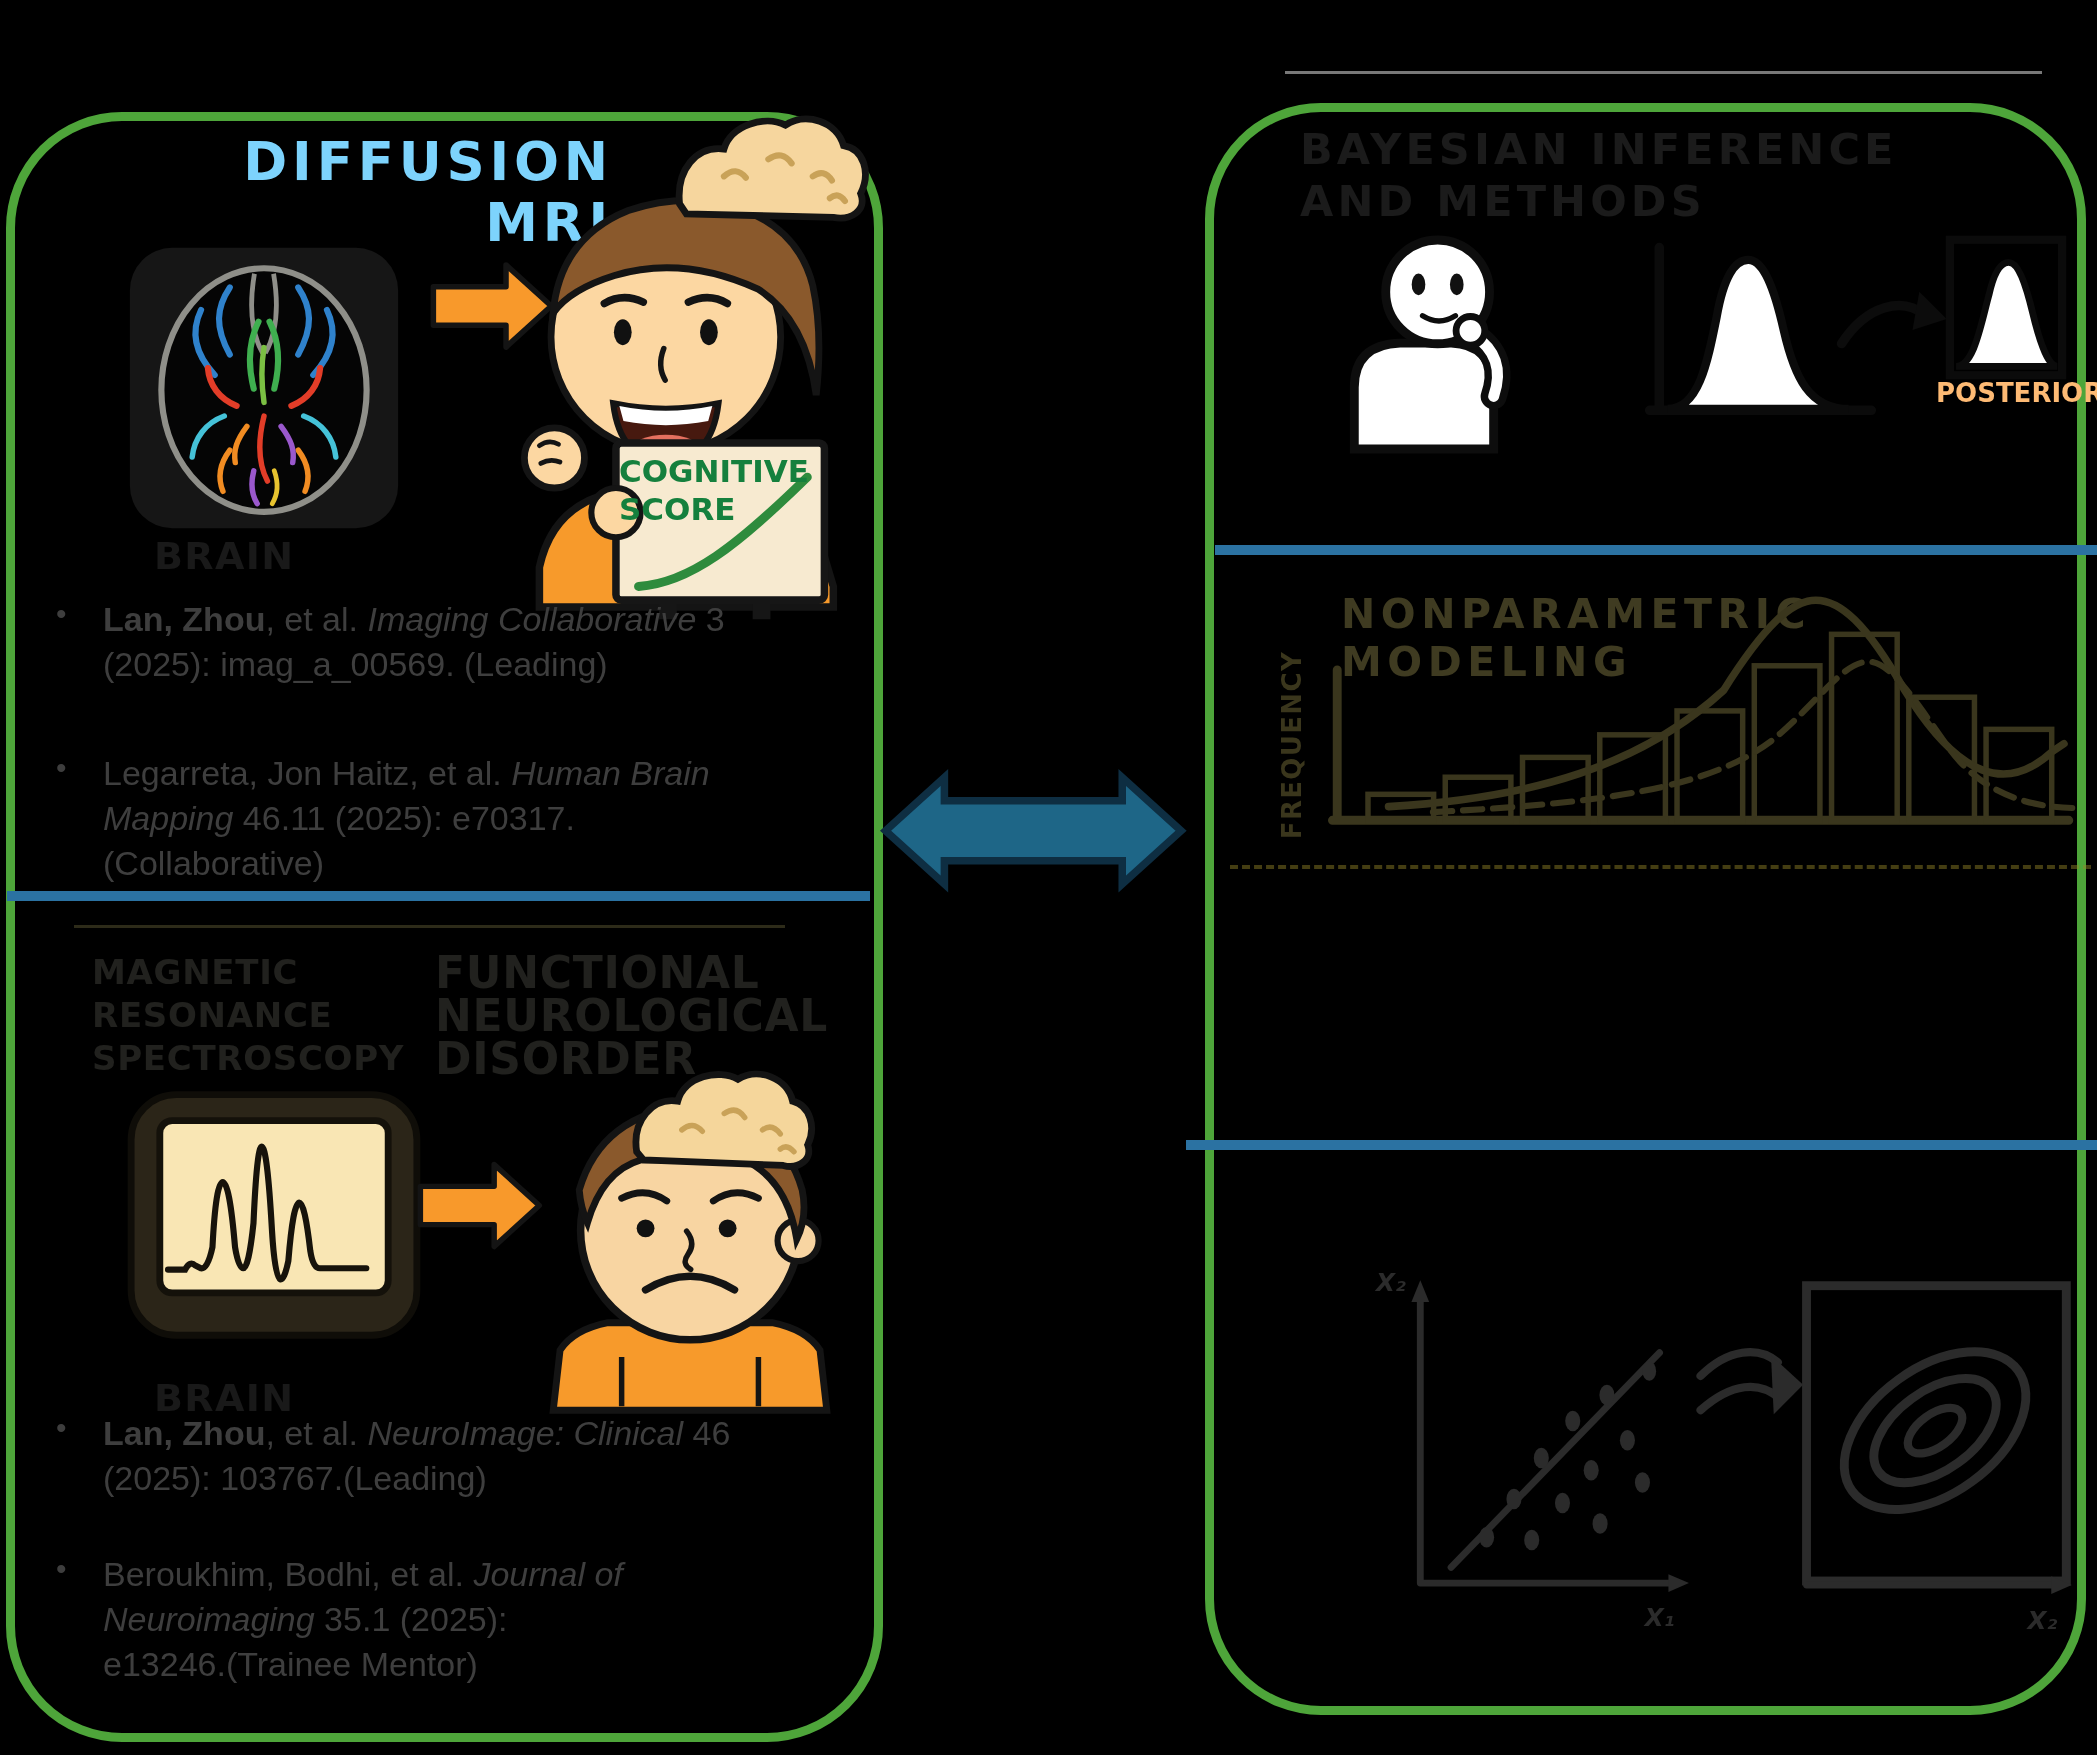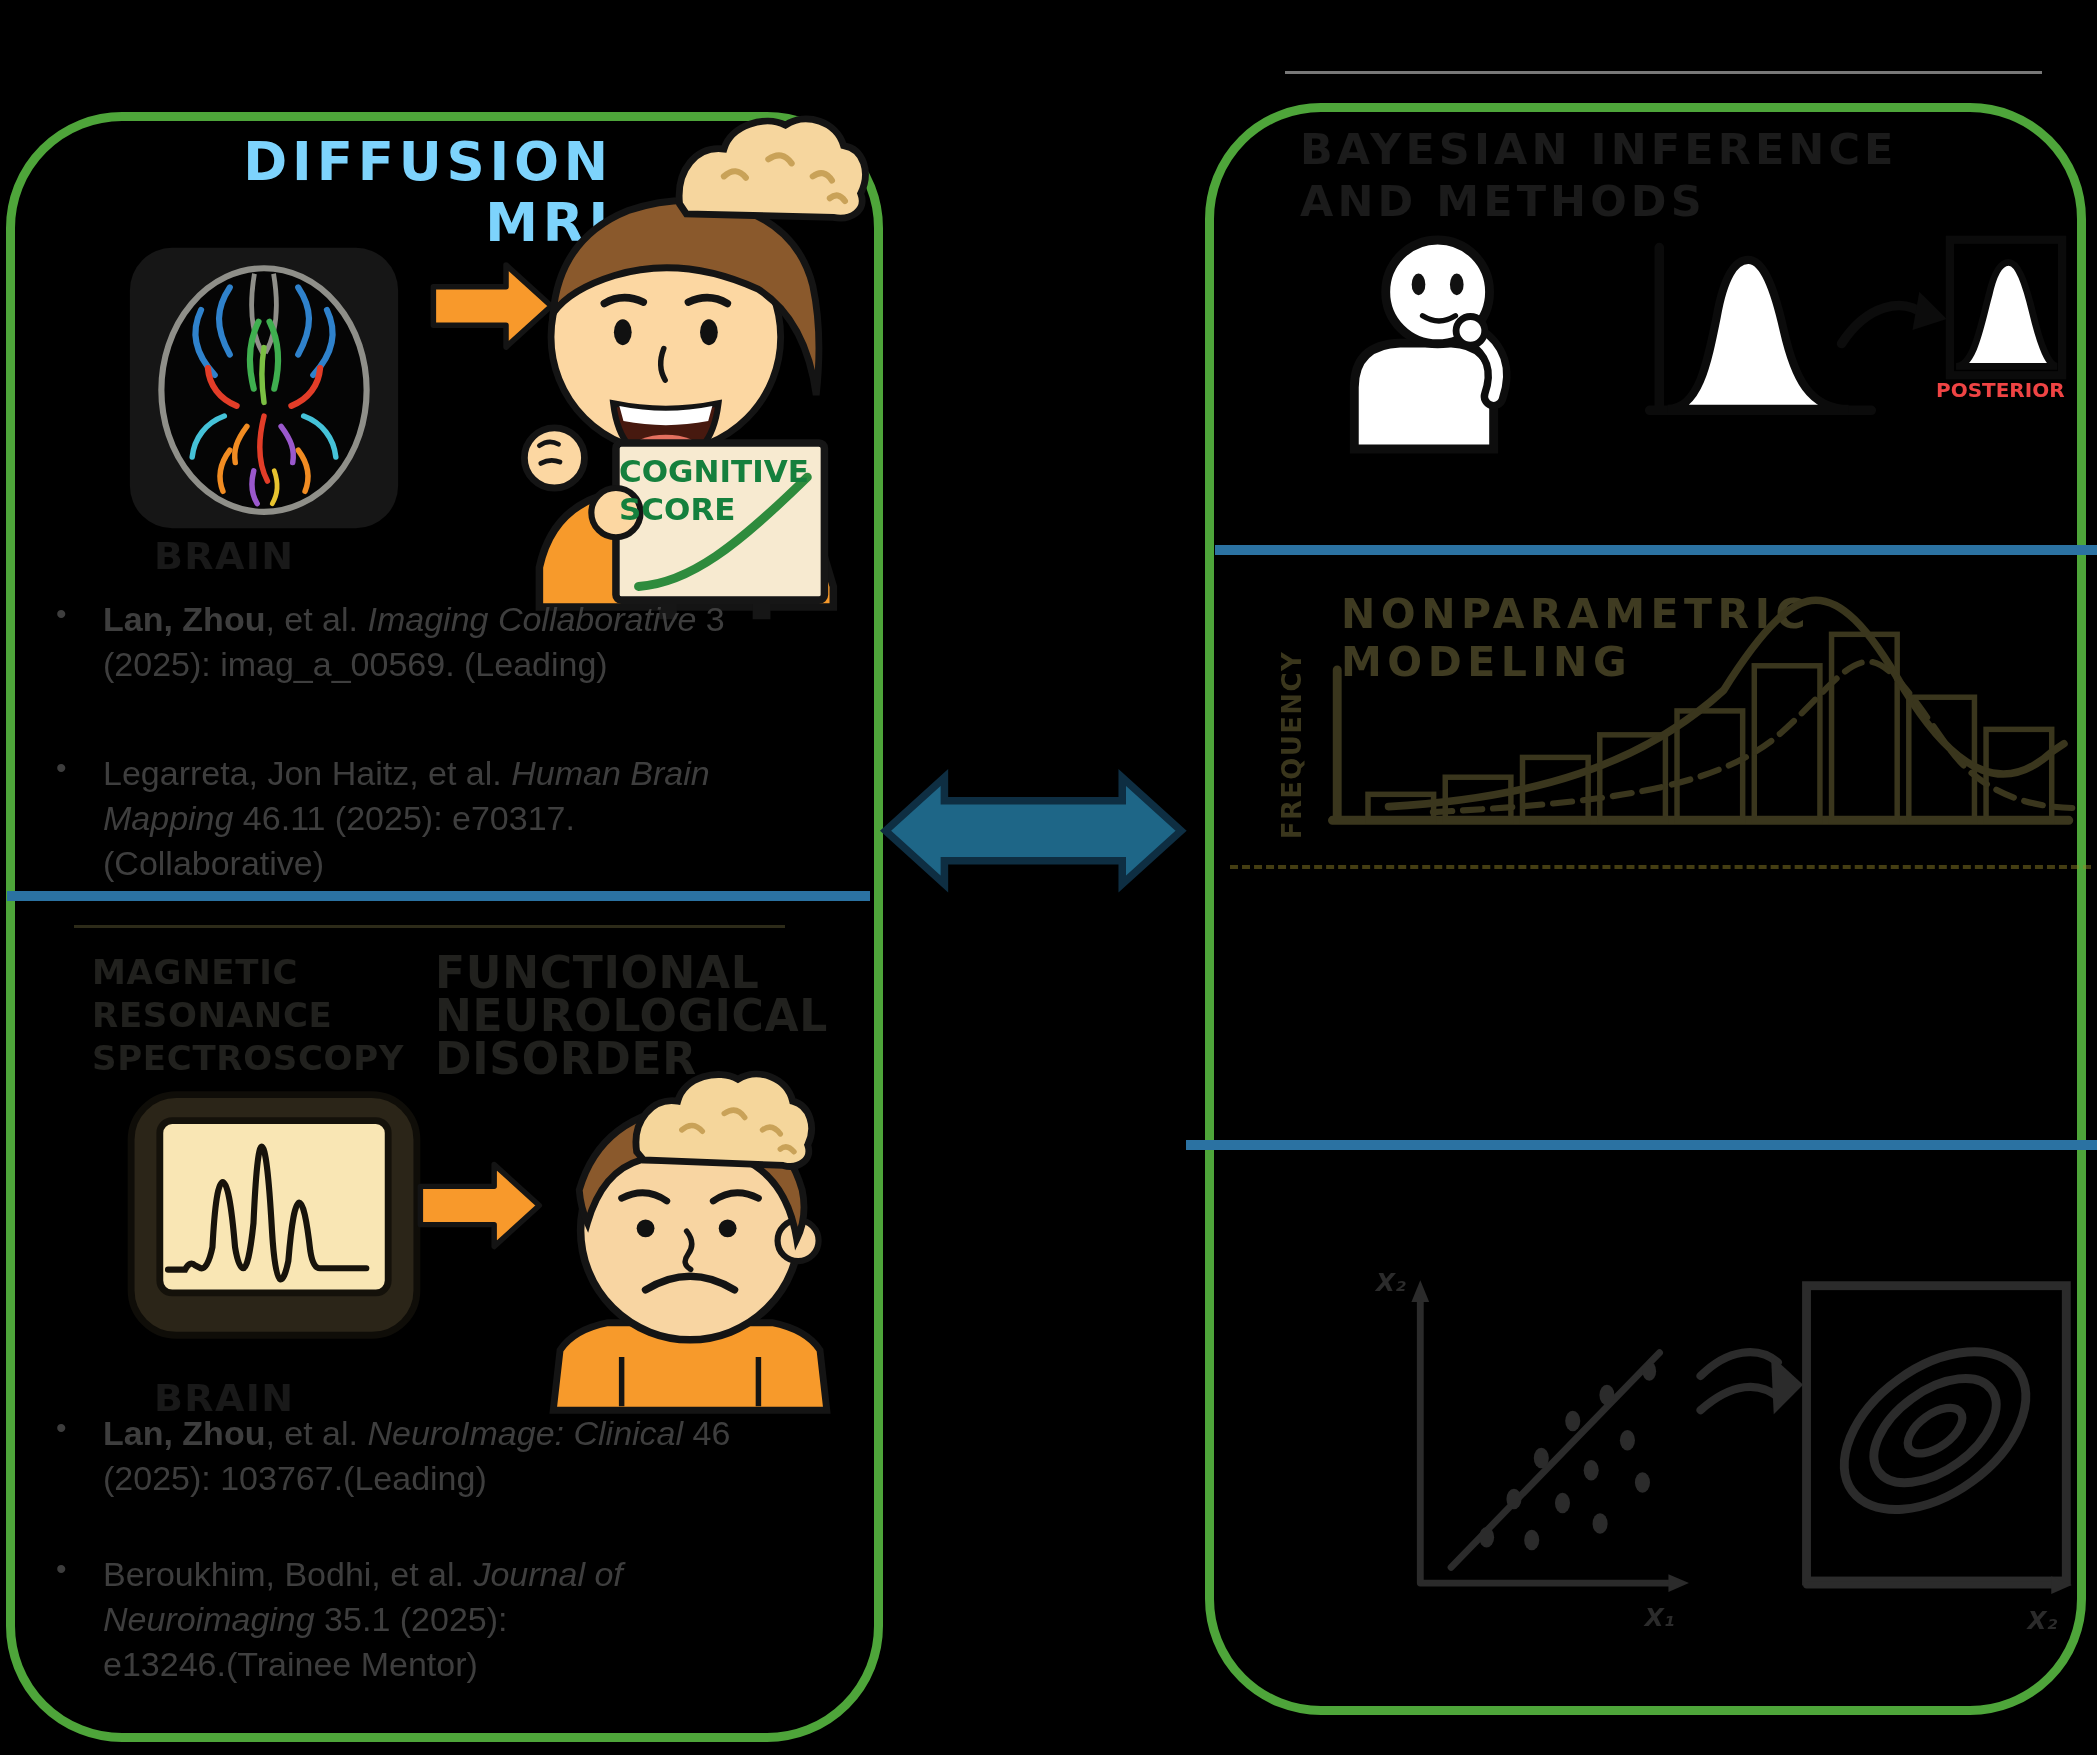--- a/index.html
+++ b/index.html
@@ -15,21 +15,21 @@
   
   .blue-line{position:absolute;background:#2b72a2;}
   .faint-line{position:absolute;}
   
   #dmri-title{left:120px;top:131px;width:493px;font-size:53px;letter-spacing:4.8px;color:#7dd3fc;text-align:right;}
   #brain-cap-1{left:154px;top:534px;width:226px;font-size:38px;letter-spacing:1.4px;color:#191919;}
   #mrs-label{left:92px;top:951px;width:342px;font-size:34px;line-height:43px;letter-spacing:0.7px;color:#21211e;}
   #fnd-label{left:435px;top:951px;width:342px;font-size:44px;line-height:43px;letter-spacing:0.7px;color:#21211e;}
   #brain-cap-2{left:154px;top:1376px;width:233px;font-size:38px;letter-spacing:1.4px;color:#191919;}
   #bayes-title{left:1300px;top:123px;width:698px;font-size:43px;line-height:52px;letter-spacing:4.1px;color:#1b1b1b;}
-  #posterior-label{left:1936px;top:378px;width:157px;font-size:20px;color:#ef4444;}
+  #posterior-label{left:1936px;top:378px;width:157px;font-size:26px;color:#fdba74;}
   #np-title{left:1341px;top:590px;width:739px;font-size:41px;letter-spacing:5.5px;color:#3f3b21;}
   #mv-title{left:1423px;top:1185px;width:547px;font-size:34px;letter-spacing:2.1px;color:#2f2f2f;}
   #sign-text{left:619px;top:452px;width:205px;font-size:31px;line-height:38px;color:#15803d;}
   
   .cites{position:absolute;width:787px;}
   .cite-item{display:flex;align-items:flex-start;}
   .cites-a .cite-item{margin-bottom:64px;}
   .cites-b .cite-item{margin-bottom:51px;}
   .bullet{width:47px;flex:0 0 47px;font-size:30px;color:#3e3e3e;font-family:"Liberation Sans",sans-serif;}
   .cite-body{flex:1;font-size:34px;line-height:45px;color:#3e3e3e;font-family:"Liberation Sans",sans-serif;}

